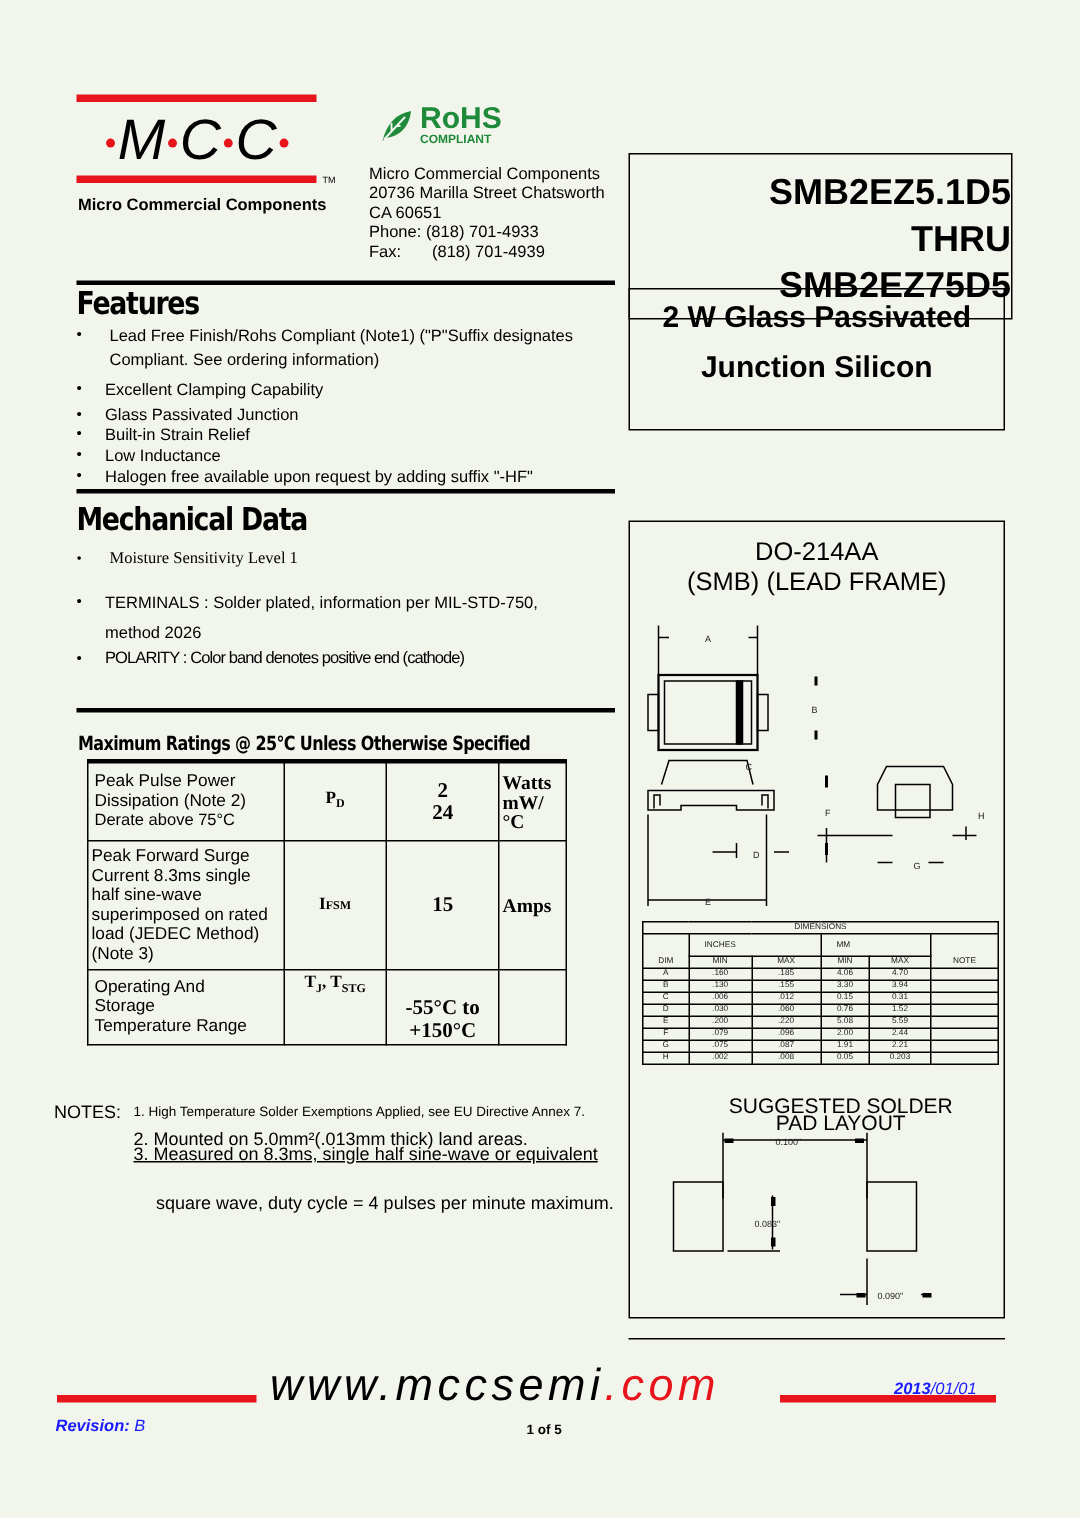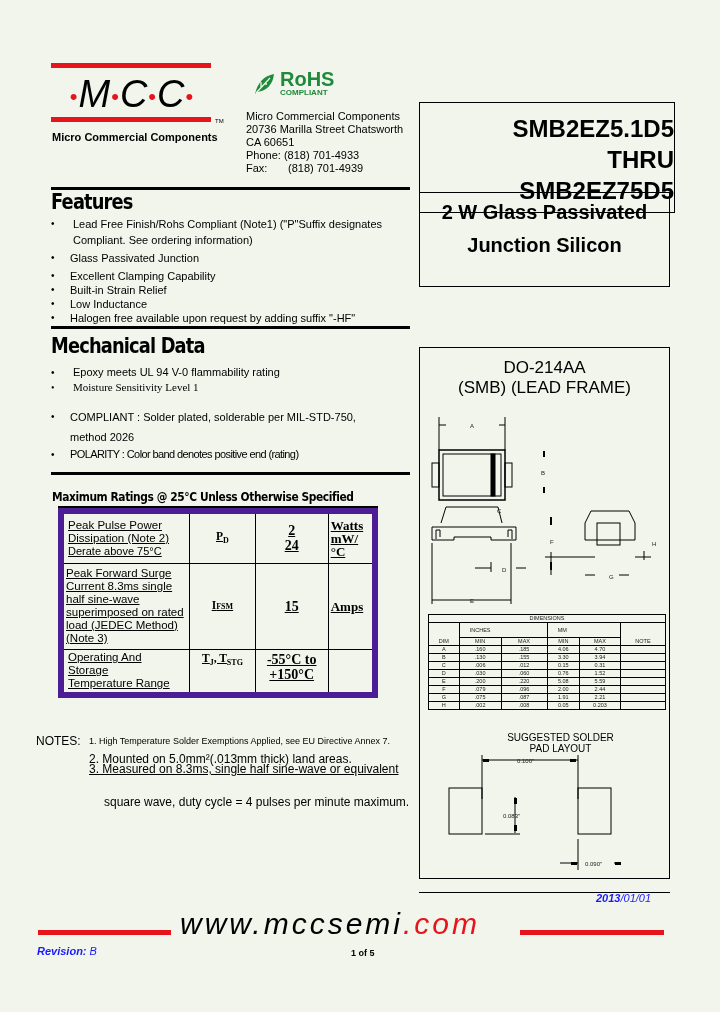--- a/index.html
+++ b/index.html
@@ -36,43 +36,43 @@
                font-size:21px; letter-spacing:-1px; transform:scaleX(0.85); transform-origin:left; }
   ul.bul { position:absolute; margin:0; padding:0; list-style:none; font-size:11px; }
   ul.bul li { position:relative; padding-left:22px; }
   ul.bul li::before { content:"•"; position:absolute; left:3px; font-size:10px; }
 
   .maxr-title { position:absolute; left:52px; top:489px; font-family:"DejaVu Sans", sans-serif;
                 font-weight:bold; font-size:13px; transform:scaleX(0.82); transform-origin:left; letter-spacing:-0.5px; }
 
   table.ratings { position:absolute; left:58px; top:508px; border-collapse:collapse; width:320px; }
   table.ratings td { border:1px solid #000; font-size:11.5px; vertical-align:middle; padding:1px 4px; line-height:13px; }
-  table.ratings { border:6px solid #4c1d95;text-decoration:underline; }
+  table.ratings { border:1px solid #4c1d95; }
   table.ratings td.sym { text-align:center; font-family:"Liberation Serif", serif; font-weight:bold; width:60px;margin-left:36px; }
   table.ratings td.val { text-align:center; font-family:"Liberation Serif", serif; font-weight:bold; font-size:14px; width:66px; line-height:15px; }
   table.ratings td.unit { font-family:"Liberation Serif", serif; font-weight:bold; font-size:13px; width:40px; padding:0 2px; }
   table.ratings td.param { width:122px; }
 
   .notes { position:absolute; left:36px; top:734px; font-size:12px; }
   .notes .row { position:absolute; white-space:nowrap; }
 
   
   .pkg-box { left:419px; top:347px; width:251px; height:532px; }
   .pkg-title { position:absolute; left:0; width:100%; text-align:center; top:10px; font-size:17px; line-height:20px; }
   .dim-table { position:absolute; left:428px; top:614px; border-collapse:collapse; width:238px; }
   .dim-table td { border:1px solid #000; font-size:5.5px; text-align:center; height:7px; padding:0; line-height:7px; color:#222; }
-  .pad-title { position:absolute; left:419px; width:283px; text-align:center; top:732px; font-size:10px; line-height:11px; }
+  .pad-title { position:absolute; left:419px; width:283px; text-align:center; top:732px; font-size:14px; line-height:11px; }
 
   
   .url { position:absolute; left:180px; top:907px; font-size:30px; font-style:italic; letter-spacing:3px; line-height:34px; }
   .url .red { color:#e8141b; }
   .rev { position:absolute; left:37px; top:945px; color:#1a1aff; font-size:11px; font-style:italic; }
   .rev b { font-weight:bold; }
   .page { position:absolute; left:351px; top:948px; font-size:9px; font-weight:bold; }
-  .date { position:absolute; left:596px; top:892px; color:#1a1aff; font-size:11px; font-style:italic; }
+  .date { position:absolute; left:596px; top:920px; color:#1a1aff; font-size:11px; font-style:italic; }
 </style>
 </head>
 <body>
 
 <div class="redbar" style="left:51px;top:63px;width:160px;height:5px;"></div>
 <div class="logo-text">
   <span class="logo-dot">•</span><span>M</span><span class="logo-dot">•</span><span>C</span><span class="logo-dot">•</span><span>C</span><span class="logo-dot">•</span>
 </div>
 <div class="redbar" style="left:51px;top:117px;width:160px;height:5px;"></div>
 <div class="tm">TM</div>
@@ -105,34 +105,33 @@
 
 <div class="box desc-box">
   <div>2 W Glass Passivated</div>
   <div>Junction Silicon</div>
 </div>
 
 <div class="blackbar" style="left:51px;top:187px;width:359px;height:3px;"></div>
 <div class="sec-title" style="left:51px;top:190px;">Features</div>
 <ul class="bul" style="left:48px;top:216px;width:370px;">
   <li style="line-height:16px;padding-left:25px;"><span>Lead Free Finish/Rohs Compliant (Note1) ("P"Suffix designates</span><br><span>Compliant.  See ordering information)</span></li>
+  <li style="margin-top:5px;line-height:14px;"><span>Excellent Clamping Capability</span></li>
   <li style="margin-top:4px;"><span>Glass Passivated Junction</span></li>
-  <li style="margin-top:5px;line-height:14px;"><span>Excellent Clamping Capability</span></li>
   <li style="line-height:14px;"><span>Built-in Strain Relief</span></li>
   <li style="line-height:14px;"><span>Low Inductance</span></li>
   <li style="line-height:14px;"><span>Halogen free available upon request by adding suffix "-HF"</span></li>
 </ul>
 
 <div class="blackbar" style="left:51px;top:326px;width:359px;height:3px;"></div>
 <div class="sec-title" style="left:51px;top:334px;">Mechanical Data</div>
 <ul class="bul" style="left:48px;top:365px;width:370px;">
-  <li style="line-height:15px;padding-left:25px;"><span>Epoxy meets UL 94 V-0 flammability rating</span></li>
   <li style="line-height:15px;padding-left:25px;font-family:Liberation Serif, serif;"><span>Moisture Sensitivity Level 1</span></li>
-  <li style="margin-top:12px;line-height:20px;"><span>COMPLIANT : Solder plated, solderable per MIL-STD-750,</span><br><span>method 2026</span></li>
-  <li style="line-height:15px;letter-spacing:-0.6px;"><span>POLARITY : Color band denotes positive end (rating)</span></li>
+  <li style="margin-top:12px;line-height:20px;"><span>TERMINALS : Solder plated, information per MIL-STD-750,</span><br><span>method 2026</span></li>
+  <li style="line-height:15px;letter-spacing:-0.6px;"><span>POLARITY : Color band denotes positive end (cathode)</span></li>
 </ul>
 
 <div class="blackbar" style="left:51px;top:472px;width:359px;height:3px;"></div>
 <div class="maxr-title">Maximum Ratings @ 25°C Unless Otherwise Specified</div>
 <div class="blackbar" style="left:58px;top:506px;width:320px;height:2px;"></div>
 
 <table class="ratings">
   <tbody>
       <tr style="height:52px;">
     <td class="param">
@@ -167,21 +166,21 @@
           <div>Amps</div>
         </td>
   </tr>
   <tr style="height:46px;">
     <td class="param">
       <div>Operating And</div>
       <div>Storage</div>
       <div>Temperature Range</div>
     </td>
     <td class="sym" style="vertical-align:top;padding-top:2px;"><span>T</span><sub style="font-size:8px">J</sub><span>, T</span><sub style="font-size:8px">STG</sub></td>
-    <td class="val" style="vertical-align:top;padding-top:2px;">
+    <td class="val" style="vertical-align:top;padding-top:18px;">
           <div>-55°C to</div>
           <div>+150°C</div>
         </td>
     <td class="unit">
           <div></div>
         </td>
   </tr>
 </tbody>
   </table>
 

